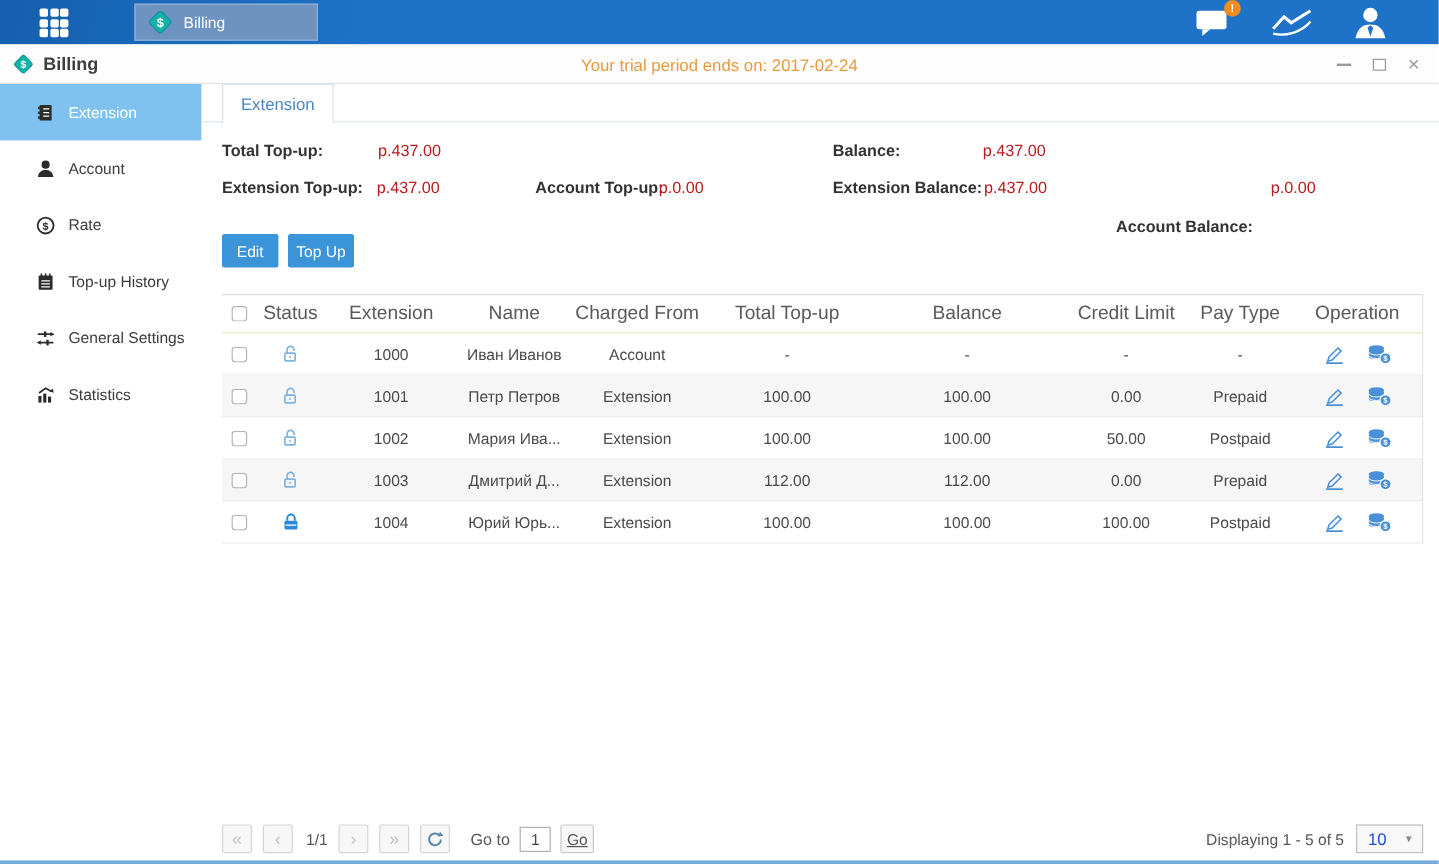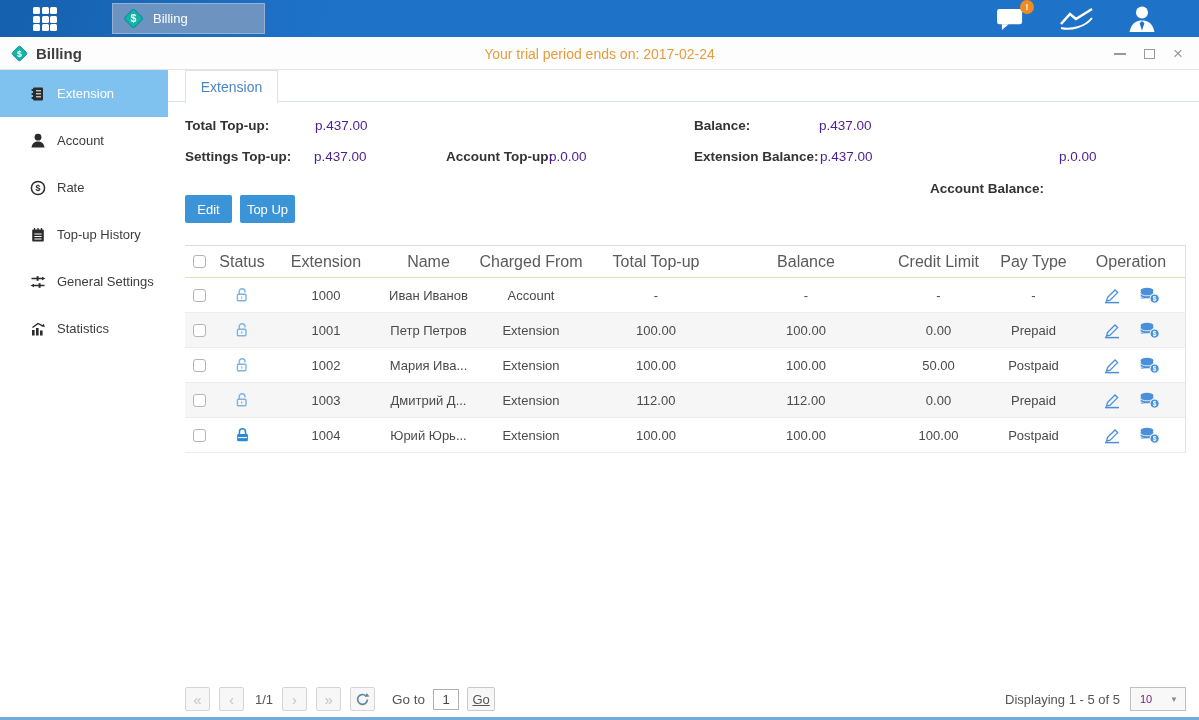--- a/index.html
+++ b/index.html
@@ -44,21 +44,21 @@
   .side-item.active { background:#7fc2f0; color:#fff; }
   .side-item svg { flex:none; }
 
   
   .main { position:absolute; left:168px; top:70px; width:1031px; height:647px; background:#fff; }
   .tab-strip { position:absolute; left:0; top:0; width:100%; height:32px; border-bottom:1px solid #d6e4f0; }
   .tab-active { position:absolute; left:17px; top:0; width:93px; height:33px; background:#fff;
                 border:1px solid #d6e4f0; border-bottom:none; z-index:2; display:flex; align-items:center;
                 justify-content:center; color:#4a86c2; font-size:14px; cursor:pointer; }
 
-  .sum { position:absolute; font-size:13.5px; color:#4c1d95; white-space:nowrap; }
+  .sum { position:absolute; font-size:13.5px; color:#b91c1c; white-space:nowrap; }
   .sum.lbl { font-weight:bold; color:#333; }
 
   .btn { position:absolute; top:125px; height:28px; background:#3b93d8; color:#fff; font-size:13px;
          border:none; border-radius:2px; cursor:pointer; font-family:inherit; }
   .btn-edit { left:17px; width:47px; }
   .btn-topup { left:72px; width:55px; }
 
   
   .table { position:absolute; left:17px; top:175px; width:1001px; border-right:1px solid #e3e3e3; }
   .thead { display:flex; height:33px; align-items:center; border-top:1px solid #dcdcdc;
@@ -93,21 +93,21 @@
   .pg-indicator { color:#555; font-size:13px; margin:0 9px 0 2px; }
   .goto-label { color:#555; font-size:13.5px; margin:0 8px 0 8px; }
   .goto-input { width:26px; height:21px; border:1px solid #b0b0b0; text-align:center; font-size:13px;
                 color:#444; font-family:inherit; }
   .go-btn { width:28px; height:24px; background:#f7f7f7; border:1px solid #c9c9c9; border-radius:2px;
             color:#555; font-size:13px; margin-left:8px; cursor:pointer; font-family:inherit;text-decoration:underline; }
   .pg-right { margin-left:auto; display:flex; align-items:center; gap:10px; }
   .displaying { color:#555; font-size:13px; }
   .page-size { width:56px; height:24px; border:1px solid #c0c0c0; background:#f8f8f8; display:flex;
                align-items:center; cursor:pointer; }
-  .page-size .val { font-size:11px; color:#701a75; padding-left:9px; }
+  .page-size .val { font-size:14px; color:#1d4ed8; padding-left:9px; }
   .page-size .arrow { margin-left:auto; padding-right:7px; font-size:8px; color:#8a8a8a; }
 
   .bottom-strip { position:absolute; left:0; bottom:0; width:1199px; height:3px; background:#74abdb; }
 </style>
 </head>
 <body>
 
 <div class="screen">
 
   <div class="taskbar">
@@ -240,21 +240,21 @@
   </div>
 
   <div class="main">
     <div class="tab-strip"></div>
     <div class="tab-active">Extension</div>
 
     <span class="sum lbl" style="left:17px;  top:48px;">Total Top-up:</span>
     <span class="sum" style="left:147px; top:48px;">p.437.00</span>
     <span class="sum lbl" style="left:526px; top:48px;">Balance:</span>
     <span class="sum" style="left:651px; top:48px;">p.437.00</span>
-    <span class="sum lbl" style="left:17px;  top:79px;">Settings Top-up:</span>
+    <span class="sum lbl" style="left:17px;  top:79px;">Extension Top-up:</span>
     <span class="sum" style="left:146px; top:79px;">p.437.00</span>
     <span class="sum lbl" style="left:278px; top:79px;">Account Top-up:</span>
     <span class="sum" style="left:381px; top:79px;">p.0.00</span>
     <span class="sum lbl" style="left:526px; top:79px;">Extension Balance:</span>
     <span class="sum" style="left:652px; top:79px;">p.437.00</span>
     <span class="sum lbl" style="left:762px; top:79px;margin-top:32px;">Account Balance:</span>
     <span class="sum" style="left:891px; top:79px;">p.0.00</span>
 
     <button class="btn btn-edit">Edit</button>
     <button class="btn btn-topup">Top Up</button>

